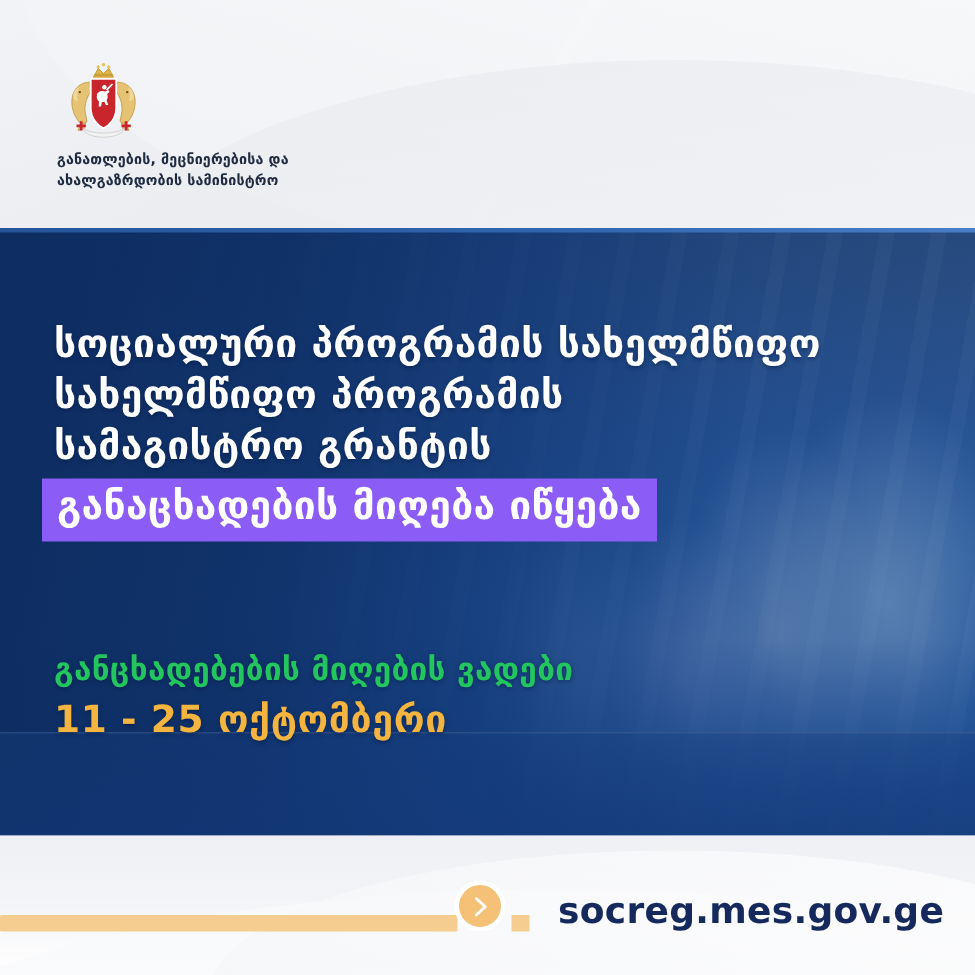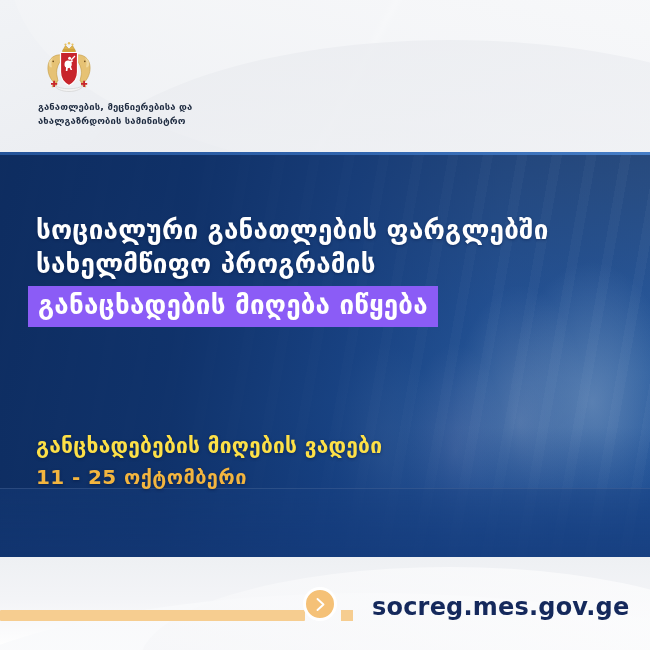--- a/index.html
+++ b/index.html
@@ -162,32 +162,32 @@
   }
 
   
   .deadline {
     position: absolute;
     left: 36px;
     top: 282px;
     z-index: 5;
   }
   .deadline-label {
-    color: #fde047;
+    color: #22c55e;
     font-weight: bold;
     font-size: 21px;
     letter-spacing: 0.2px;
     text-shadow: 0 1px 3px rgba(0,20,60,0.5);
     white-space: nowrap;
   }
   .deadline-dates {
     margin-top: 7px;
     color: #f3b53f;
     font-weight: bold;
-    font-size: 20px;
+    font-size: 25px;
     letter-spacing: 0.4px;
     text-shadow: 0 1px 3px rgba(0,20,60,0.5);
     white-space: nowrap;
   }
 
   
   .footer {
     position: absolute;
     left: 0;
     top: 557px;
@@ -318,22 +318,23 @@
 
   <div class="hero">
     <div class="photo"></div>
     <div class="photo-stripes"></div>
     <div class="photo-floor"></div>
     <div class="hero-overlay"></div>
     <div class="hero-top-line"></div>
     <div class="hero-bottom-band"></div>
 
     <div class="headline">
-      <div class="headline-line">სოციალური განათლების ფარგლებში</div>
+      <div class="headline-line">სოციალური პროგრამის სახელმწიფო</div>
       <div class="headline-line">სახელმწიფო პროგრამის</div>
+      <div class="headline-line">სამაგისტრო გრანტის</div>
       <div class="headline-line emph">განაცხადების მიღება იწყება</div>
     </div>
 
     <div class="deadline">
       <div class="deadline-label">განცხადებების მიღების ვადები</div>
       <div class="deadline-dates">11 - 25 ოქტომბერი</div>
     </div>
   </div>
 
   <div class="footer">

